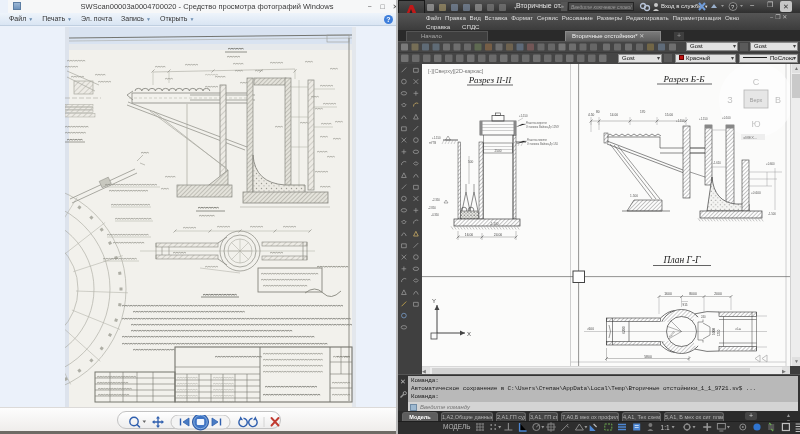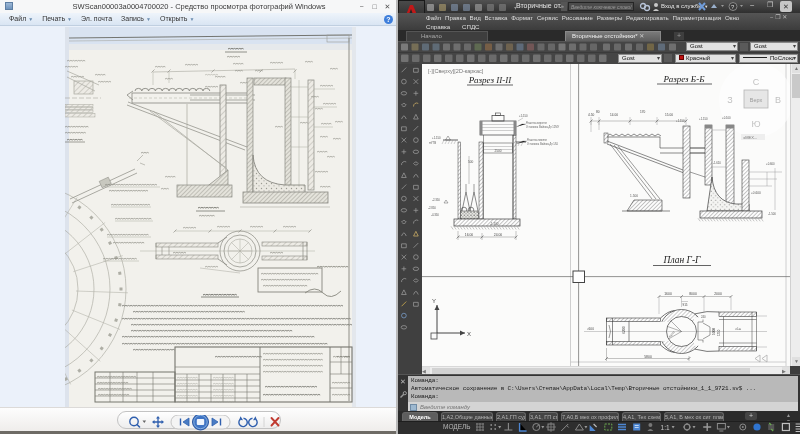--- a/index.html
+++ b/index.html
@@ -1,18 +1,18 @@
 <!DOCTYPE html>
 <html><head><meta charset="utf-8"><style>
 * { margin:0; padding:0; box-sizing:border-box; }
 body { font-family:"Liberation Sans", sans-serif; }
 #screen { position:relative; width:800px; height:434px; overflow:hidden; background:#fff; }
 .abs { position:absolute; }
 #pv { left:0; top:0; width:398px; height:434px; background:#ebf1fa; }
-#pv-title { left:0; top:0; width:398px; height:13px; background:#f6f7f8; color:#3a3a3a; font-size:7.5px; line-height:13px; text-align:center; }
+#pv-title { left:8px; top:0; width:398px; height:13px; background:#f6f7f8; color:#3a3a3a; font-size:7.5px; line-height:13px; text-align:center; }
 #pv-title .btns { position:absolute; right:4px; top:0px; color:#555; font-size:7px; }
 #pv-title .btns span { display:inline-block; width:13px; text-align:center; }
 #pv-menu { left:0; top:13px; width:398px; height:13px; background:linear-gradient(#eef4fb,#d9e5f3); border-bottom:1px solid #c0cfe0; font-size:7px; color:#333; line-height:12px; }
 #pv-menu b { font-weight:normal; margin-left:9px; }
 #pv-menu .arr { color:#6b8db0; font-size:5px; margin-left:2px; }
 #pv-help { position:absolute; right:5px; top:2px; width:9px; height:9px; border-radius:50%; background:#3d7edb; color:#fff; font-size:7px; line-height:9px; text-align:center; font-weight:bold; }
 #pv-content { left:0; top:26px; width:398px; height:381px; background:#ebf1fa; }
 #pv-toolbar { left:0; top:407px; width:398px; height:24px; background:linear-gradient(#fdfdfd,#efedeb); border-top:1px solid #dcdad8; }
 #pv-strip { left:0; top:431px; width:398px; height:3px; background:#6e6b65; }
 #pill { position:absolute; left:117px; top:3px; width:164px; height:18px; border:1px solid #c3c3c3; border-radius:9px; background:linear-gradient(#fff,#ededed); }

